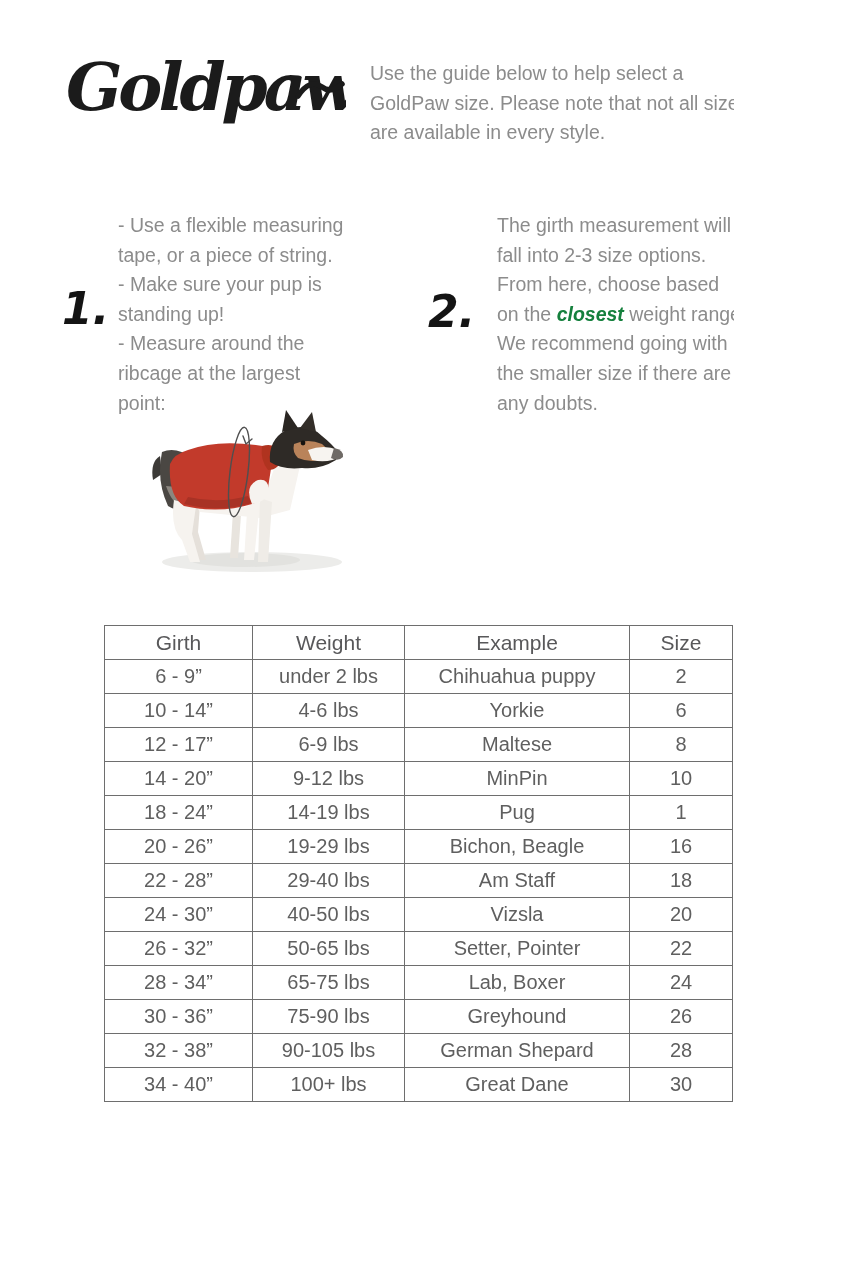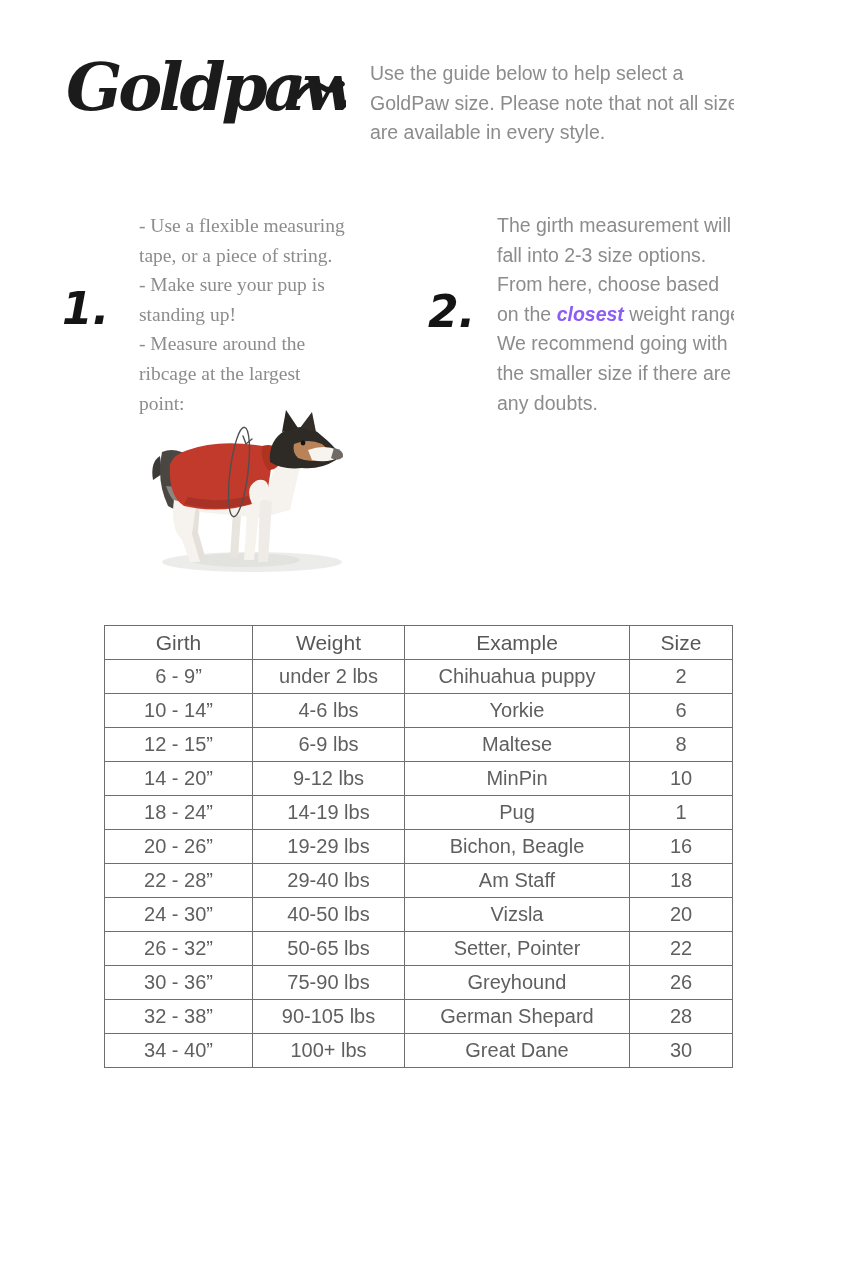--- a/index.html
+++ b/index.html
@@ -52,26 +52,26 @@
 
   .step-text {
     position: absolute;
     margin: 0;
     font-size: 19.5px;
     line-height: 29.6px;
     font-weight: 300;
     color: #8c8c8c;
     white-space: pre-line;
   }
-  .step-text.s1 { left: 139px; top: 211px; width: 250px; font-family: Liberation Serif, serif; }
+  .step-text.s1 { left: 118px; top: 211px; width: 250px; }
   .step-text.s2 { left: 497px; top: 211px; width: 262px; }
   .step-text .em {
     font-weight: bold;
     font-style: italic;
-    color: #8b5cf6;
+    color: #15803d;
   }
 
   
   .dog-figure {
     position: absolute;
     left: 140px;
     top: 400px;
     width: 230px;
     height: 190px;
   }
@@ -209,21 +209,21 @@
         <td>Chihuahua puppy</td>
         <td>2</td>
       </tr>
       <tr>
         <td>10 - 14”</td>
         <td>4-6 lbs</td>
         <td>Yorkie</td>
         <td>6</td>
       </tr>
       <tr>
-        <td>12 - 15”</td>
+        <td>12 - 17”</td>
         <td>6-9 lbs</td>
         <td>Maltese</td>
         <td>8</td>
       </tr>
       <tr>
         <td>14 - 20”</td>
         <td>9-12 lbs</td>
         <td>MinPin</td>
         <td>10</td>
       </tr>
@@ -251,20 +251,26 @@
         <td>Vizsla</td>
         <td>20</td>
       </tr>
       <tr>
         <td>26 - 32”</td>
         <td>50-65 lbs</td>
         <td>Setter, Pointer</td>
         <td>22</td>
       </tr>
       <tr>
+        <td>28 - 34”</td>
+        <td>65-75 lbs</td>
+        <td>Lab, Boxer</td>
+        <td>24</td>
+      </tr>
+      <tr>
         <td>30 - 36”</td>
         <td>75-90 lbs</td>
         <td>Greyhound</td>
         <td>26</td>
       </tr>
       <tr>
         <td>32 - 38”</td>
         <td>90-105 lbs</td>
         <td>German Shepard</td>
         <td>28</td>

